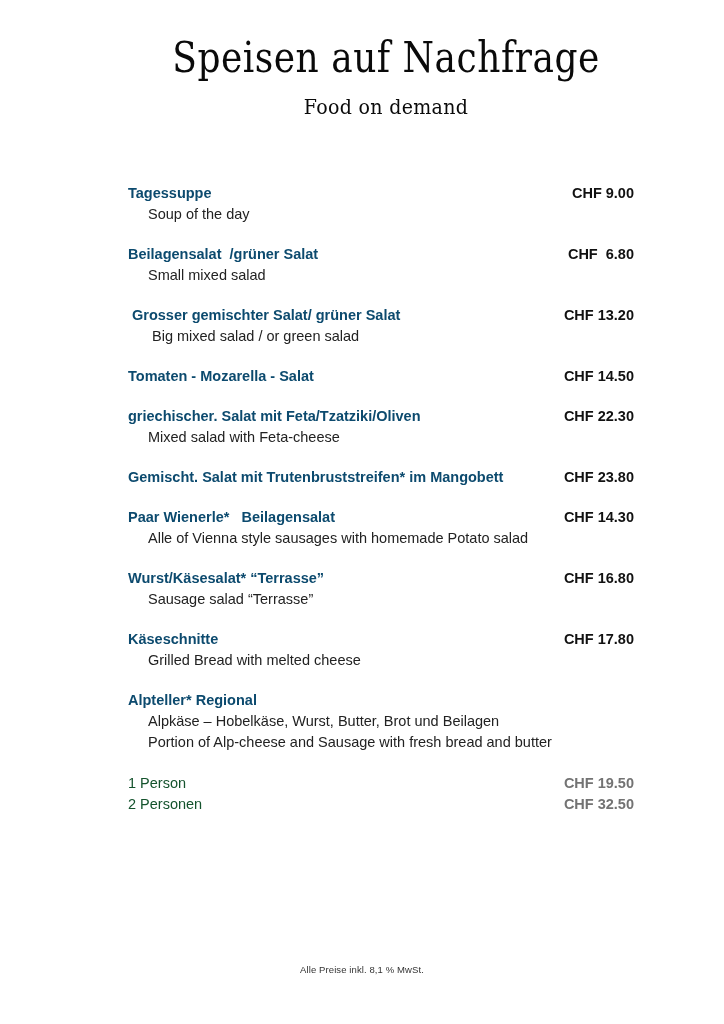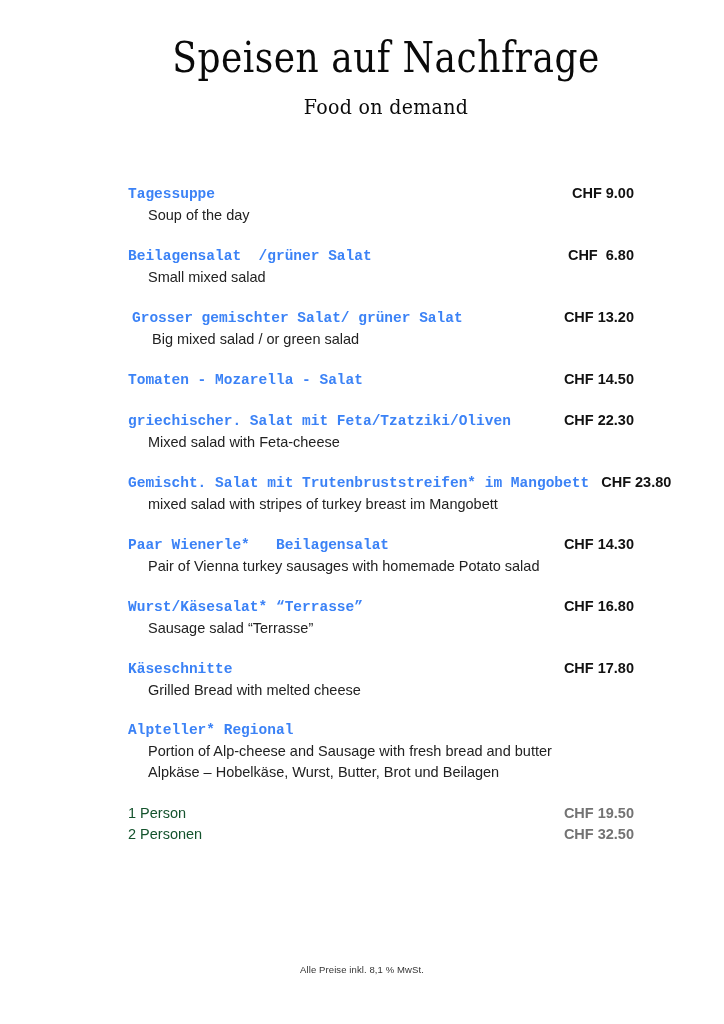--- a/index.html
+++ b/index.html
@@ -62,24 +62,23 @@
 
   .item-head {
     display: flex;
     align-items: baseline;
     justify-content: space-between;
     width: 100%;
   }
   .item-name {
     font-size: 14.5px;
     font-weight: bold;
-    color: #3b82f6;
-    white-space: pre;
-    line-height: 21px;
-    font-family: Liberation Mono, monospace;
+    color: #0c4a6e;
+    white-space: pre;
+    line-height: 21px;
   }
   .item-price {
     font-size: 14.5px;
     font-weight: bold;
     color: #111111;
     white-space: pre;
     line-height: 21px;
     text-align: right;
     flex: 0 0 auto;
     padding-left: 12px;
@@ -177,29 +176,28 @@
       <span class="item-price">CHF 22.30</span>
     </div>
     <div class="item-desc">Mixed salad with Feta-cheese</div>
   </div>
 
   <div class="menu-item">
     <div class="item-head">
       <span class="item-name">Gemischt. Salat mit Trutenbruststreifen* im Mangobett</span>
       <span class="item-price">CHF 23.80</span>
     </div>
-    <div class="item-desc">mixed salad with stripes of turkey breast im Mangobett</div>
   </div>
 
   <div class="menu-item">
     <div class="item-head">
       <span class="item-name">Paar Wienerle*   Beilagensalat</span>
       <span class="item-price">CHF 14.30</span>
     </div>
-    <div class="item-desc">Pair of Vienna turkey sausages with homemade Potato salad</div>
+    <div class="item-desc">Alle of Vienna style sausages with homemade Potato salad</div>
   </div>
 
 
   <div class="menu-item">
     <div class="item-head">
       <span class="item-name">Wurst/Käsesalat* “Terrasse”</span>
       <span class="item-price">CHF 16.80</span>
     </div>
     <div class="item-desc">Sausage salad “Terrasse”</div>
   </div>
@@ -209,22 +207,22 @@
       <span class="item-name">Käseschnitte</span>
       <span class="item-price">CHF 17.80</span>
     </div>
     <div class="item-desc">Grilled Bread with melted cheese</div>
   </div>
 
   <div class="menu-item">
     <div class="item-head">
       <span class="item-name">Alpteller* Regional</span>
     </div>
+    <div class="item-desc">Alpkäse – Hobelkäse, Wurst, Butter, Brot und Beilagen</div>
     <div class="item-desc">Portion of Alp-cheese and Sausage with fresh bread and butter</div>
-    <div class="item-desc">Alpkäse – Hobelkäse, Wurst, Butter, Brot und Beilagen</div>
 
     <div class="person-rows">
       <div class="person-row">
         <span class="person-label">1 Person</span>
         <span class="person-price">CHF 19.50</span>
       </div>
       <div class="person-row">
         <span class="person-label">2 Personen</span>
         <span class="person-price">CHF 32.50</span>
       </div>

